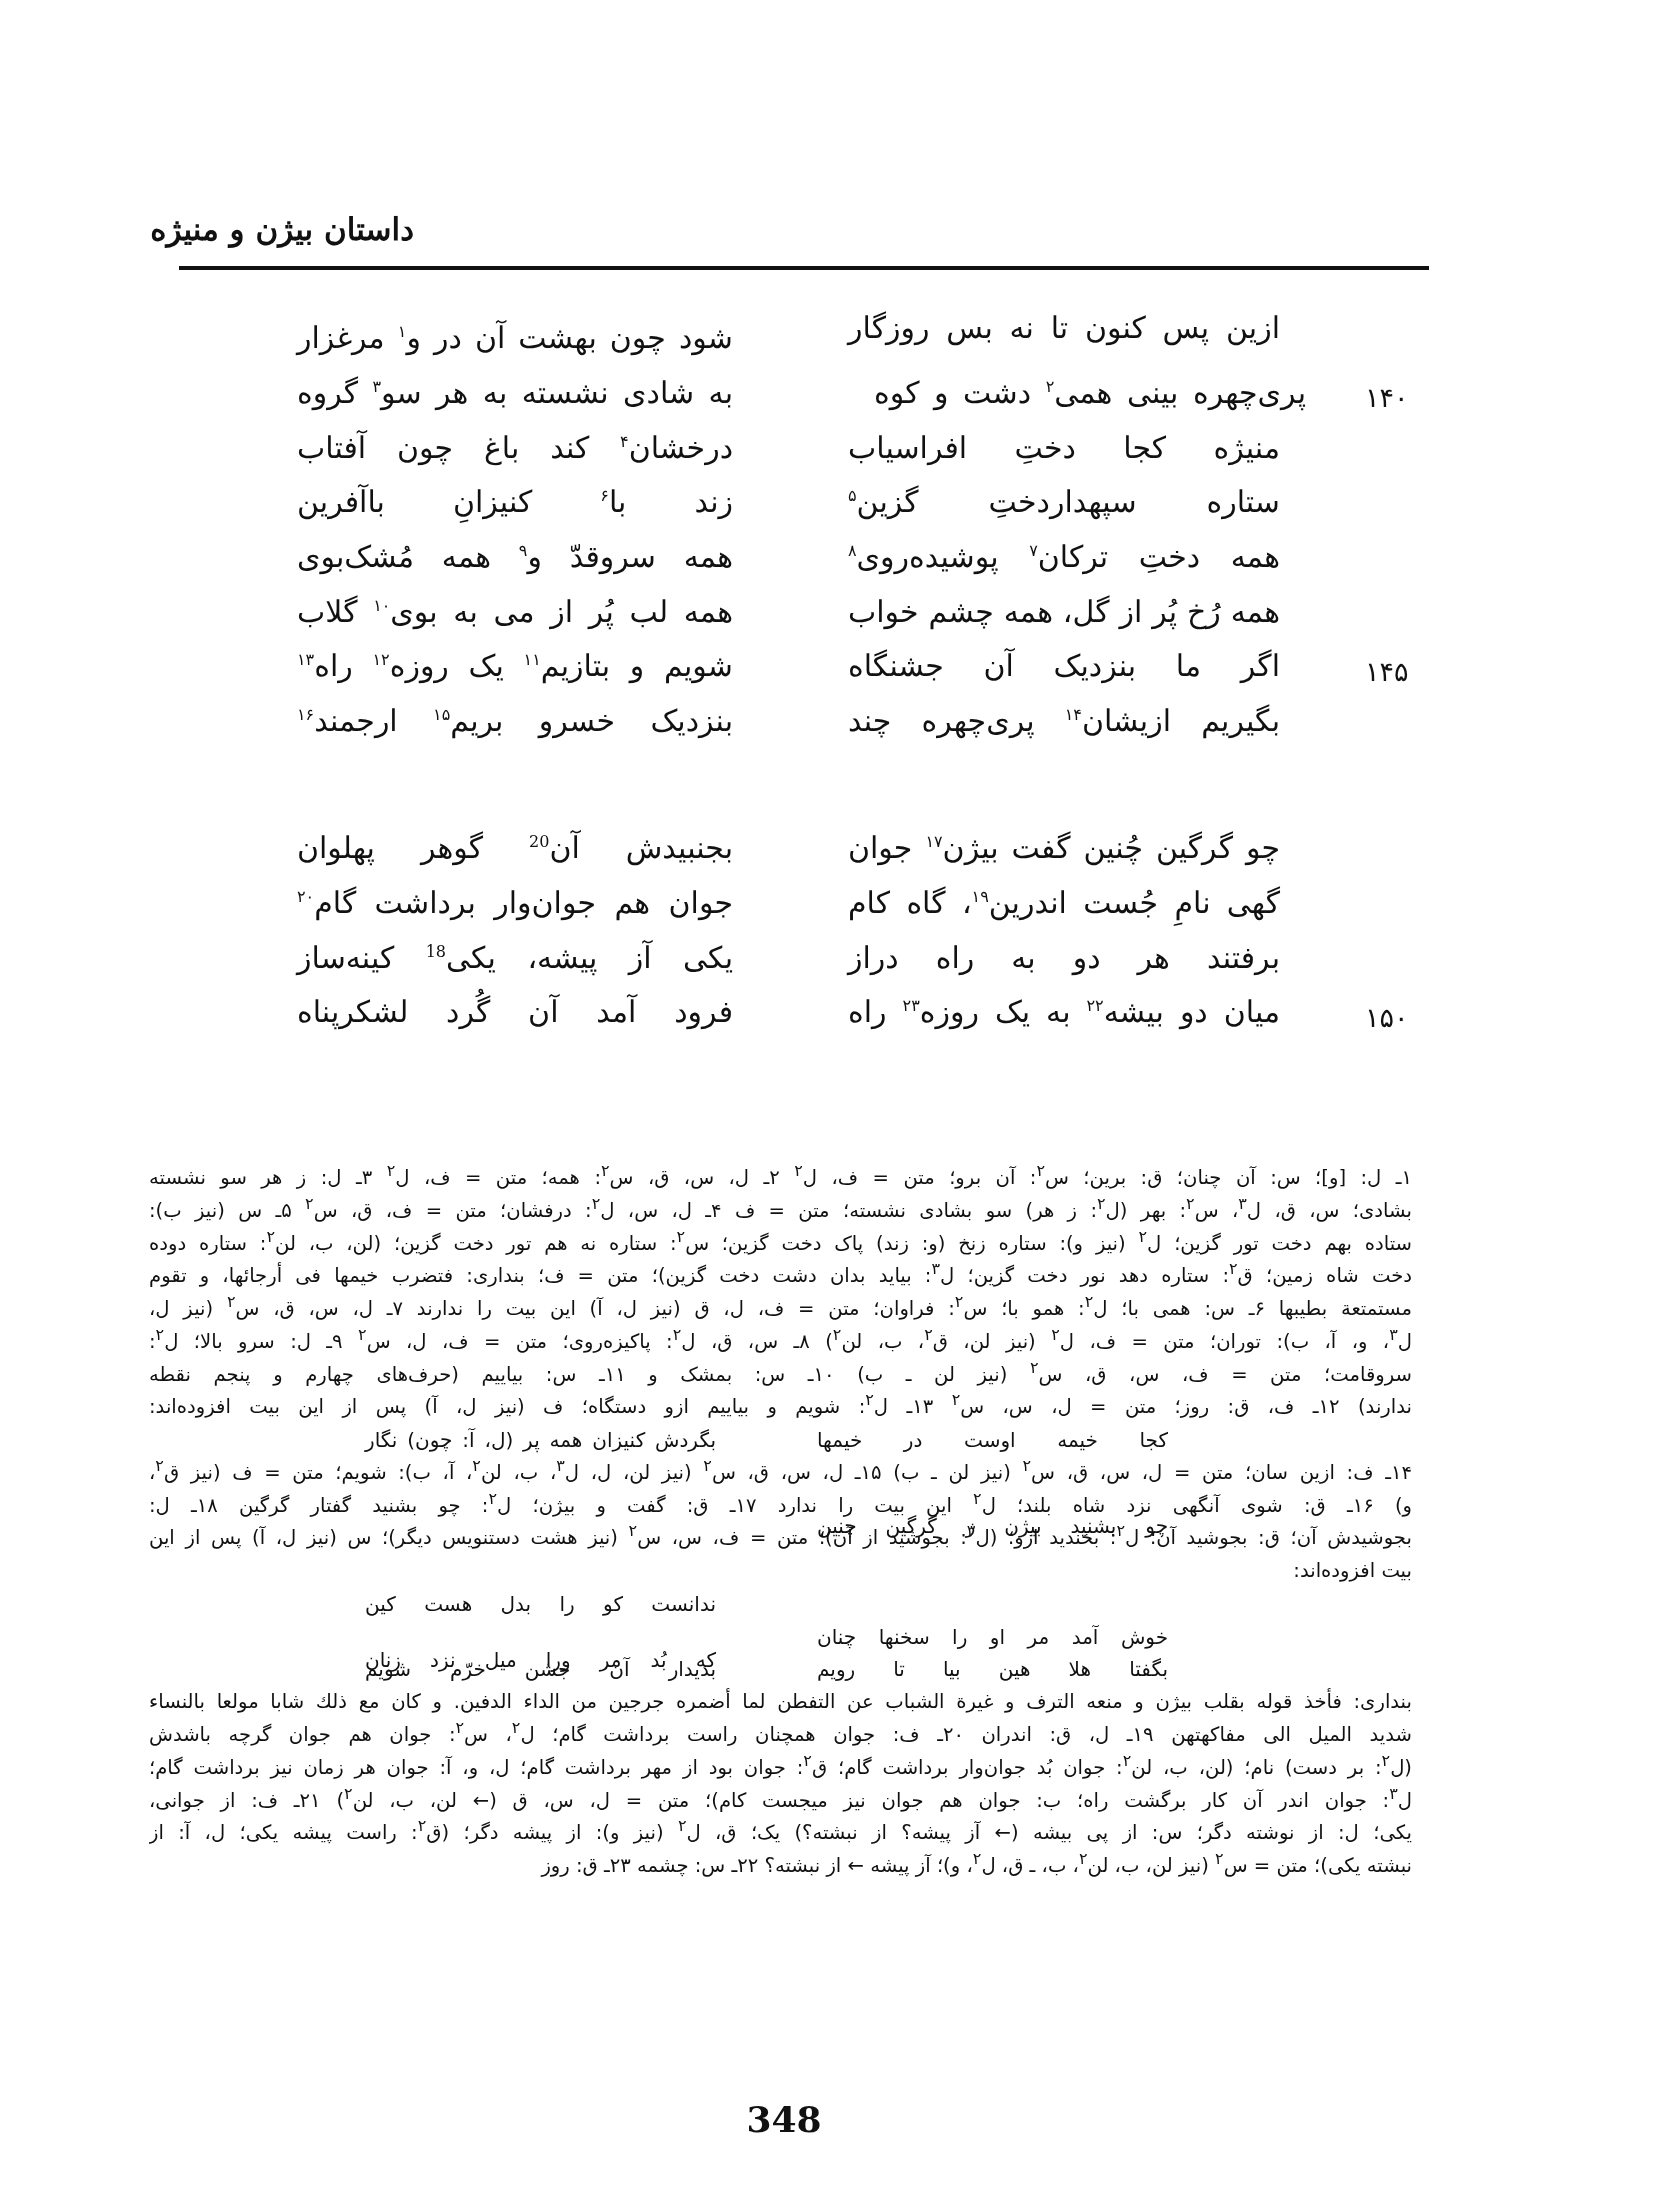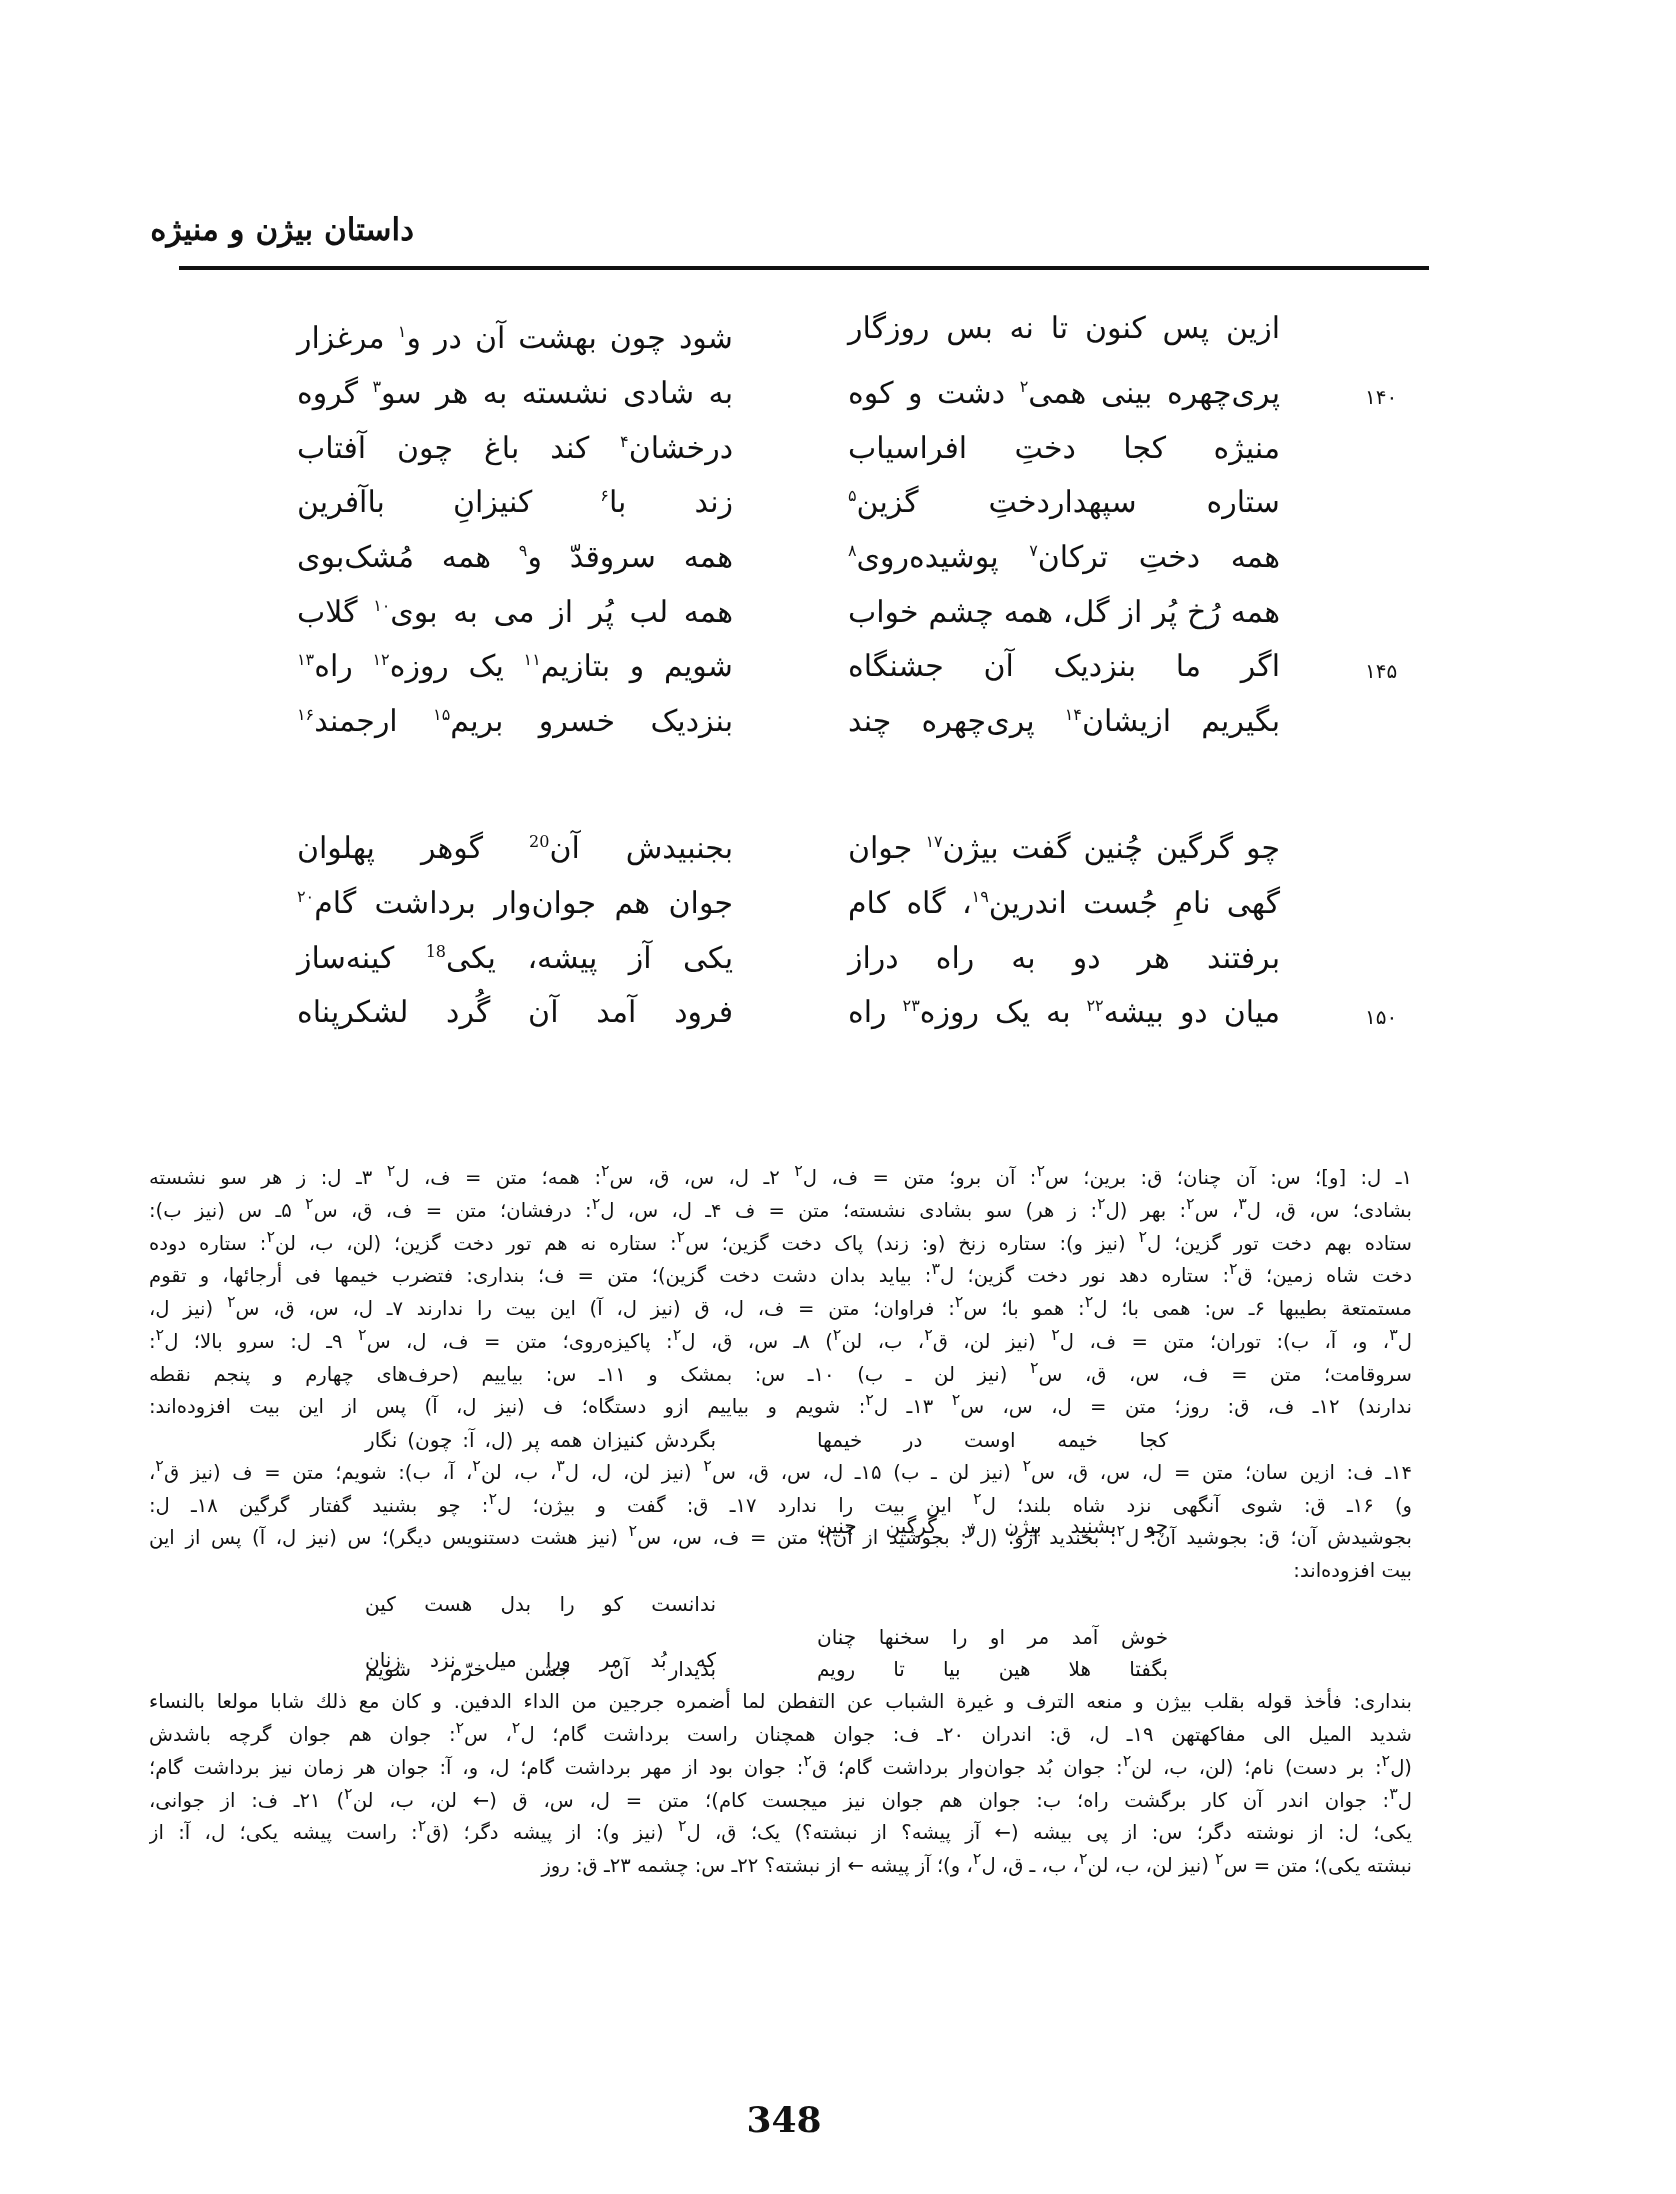--- a/index.html
+++ b/index.html
@@ -5,42 +5,42 @@
   html, body { margin:0; padding:0; background:#ffffff; }
   body { width:1677px; height:2194px; position:relative; overflow:hidden; color:#111111;
          font-family:"DejaVu Serif", serif; }
   .abs { position:absolute; }
   .rtl { direction:rtl; unicode-bidi:embed; }
   .running-title { left:184px; top:211px; width:230px; text-align:left; font-size:31px; font-weight:bold; white-space:nowrap; }
   .rule { left:179px; top:266px; width:1250px; height:4px; background:#111111; }
   .verse { height:47px; line-height:47px; font-size:30px; white-space:nowrap; }
   .hem-r { left:848px; width:432px; text-align:justify; text-align-last:justify; }
   .hem-l { left:297px; width:436px; text-align:justify; text-align-last:justify; }
-  .lineno { left:1365px; width:47px; text-align:left; font-size:20px; height:47px; line-height:47px; }
+  .lineno { left:1365px; width:47px; text-align:left; font-size:27px; height:47px; line-height:47px; }
   sup { font-size:16px; line-height:0; }
   .fn { left:149px; width:1263px; font-size:19.6px; height:32px; line-height:32px; white-space:nowrap; overflow:hidden;
         text-align:justify; text-align-last:justify; font-family:"DejaVu Sans", sans-serif; }
   .fn.last-short { text-align-last:right; }
   .fnverse { font-size:20px; height:32px; line-height:32px; white-space:nowrap; font-family:"DejaVu Sans", sans-serif;
              text-align:justify; text-align-last:justify; }
   .fv-r { left:817px; width:351px; }
   .fv-l { left:365px; width:351px; }
   .pageno { left:730px; top:2098px; width:108px; text-align:center; font-size:36px; font-weight:bold; }
 </style>
 </head>
 <body>
 
 <div class="abs running-title rtl">داستان بیژن و منیژه</div>
 <div class="abs rule"></div>
 
 <div id="stanza1">
     <div class="abs verse hem-r rtl" style="top: 304px;">ازین پس کنون تا نه بس روزگار</div>
     <div class="abs verse hem-l rtl" style="top: 314px;">شود چون بهشت آن در و<sup>۱</sup> مرغزار</div>
     <div class="abs lineno rtl" style="top: 320px;"></div>
-    <div class="abs verse hem-r rtl" style="top: 369px;">پری‌چهره بینی همی<sup>۲</sup> دشت و کوه</div>
+    <div class="abs verse hem-r rtl" style="top: 369px; margin-left: 26px;">پری‌چهره بینی همی<sup>۲</sup> دشت و کوه</div>
     <div class="abs verse hem-l rtl" style="top: 369px;">به شادی نشسته به هر سو<sup>۳</sup> گروه</div>
     <div class="abs lineno rtl" style="top: 374px;">۱۴۰</div>
     <div class="abs verse hem-r rtl" style="top: 424px;">منیژه کجا دختِ افراسیاب</div>
     <div class="abs verse hem-l rtl" style="top: 424px;">درخشان<sup>۴</sup> کند باغ چون آفتاب</div>
     <div class="abs lineno rtl" style="top: 429px;"></div>
     <div class="abs verse hem-r rtl" style="top: 478px;">ستاره سپهداردختِ گزین<sup>۵</sup></div>
     <div class="abs verse hem-l rtl" style="top: 478px;">زند با<sup>۶</sup> کنیزانِ باآفرین</div>
     <div class="abs lineno rtl" style="top: 484px;"></div>
     <div class="abs verse hem-r rtl" style="top: 533px;">همه دختِ ترکان<sup>۷</sup> پوشیده‌روی<sup>۸</sup></div>
     <div class="abs verse hem-l rtl" style="top: 533px;">همه سروقدّ و<sup>۹</sup> همه مُشک‌بوی</div>

